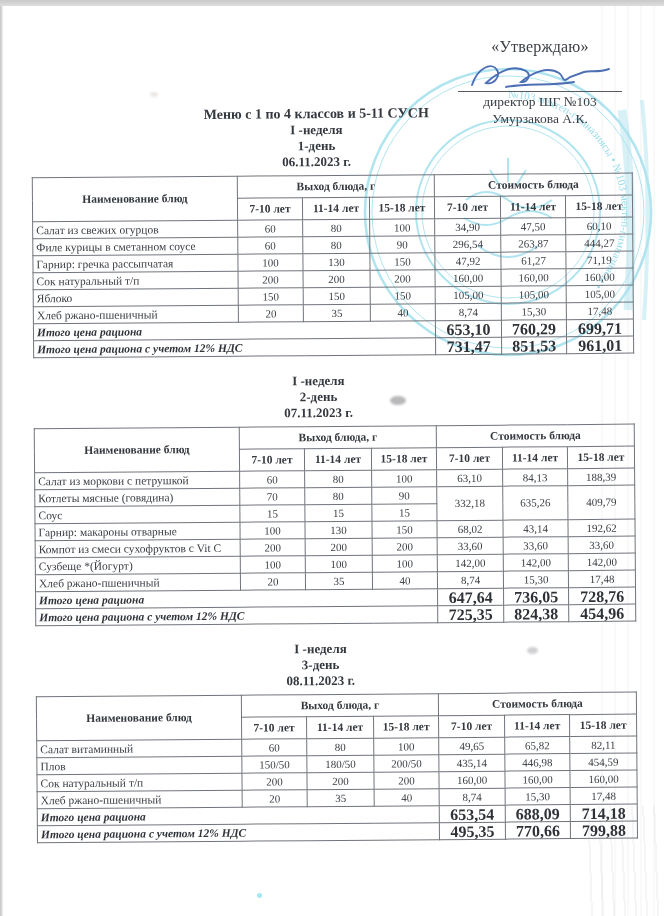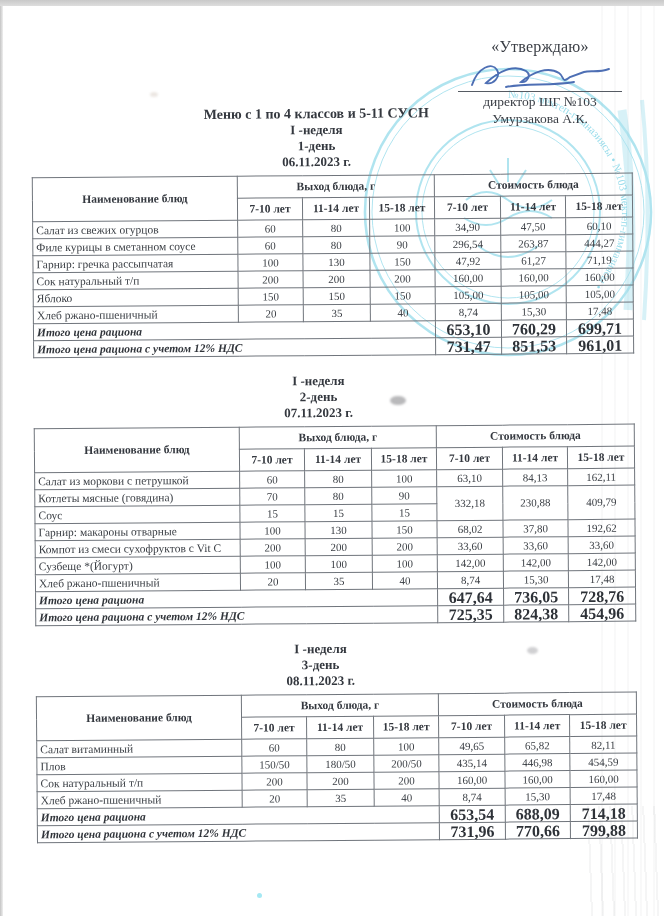--- a/index.html
+++ b/index.html
@@ -258,44 +258,44 @@
             </tr>
       </thead>
       <tbody>
             <tr>
               <td class="nm">Салат из моркови с петрушкой</td>
               <td class="num">60</td>
               <td class="num">80</td>
               <td class="num">100</td>
               <td class="num">63,10</td>
               <td class="num">84,13</td>
-              <td class="num">162,11</td>
+              <td class="num">188,39</td>
             </tr>
             <tr>
               <td class="nm">Котлеты мясные (говядина)</td>
               <td class="num">70</td>
               <td class="num">80</td>
               <td class="num">90</td>
               <td class="num" rowspan="2">332,18</td>
-              <td class="num" rowspan="2">230,88</td>
+              <td class="num" rowspan="2">635,26</td>
               <td class="num" rowspan="2">409,79</td>
             </tr>
             <tr>
               <td class="nm">Соус</td>
               <td class="num">15</td>
               <td class="num">15</td>
               <td class="num">15</td>
             </tr>
             <tr>
               <td class="nm">Гарнир: макароны отварные</td>
               <td class="num">100</td>
               <td class="num">130</td>
               <td class="num">150</td>
               <td class="num">68,02</td>
-              <td class="num">37,80</td>
+              <td class="num">43,14</td>
               <td class="num">192,62</td>
             </tr>
             <tr>
               <td class="nm">Компот из смеси сухофруктов с Vit C</td>
               <td class="num">200</td>
               <td class="num">200</td>
               <td class="num">200</td>
               <td class="num">33,60</td>
               <td class="num">33,60</td>
               <td class="num">33,60</td>
@@ -403,21 +403,21 @@
               <td class="num">17,48</td>
             </tr>
             <tr class="total">
               <td class="tl" colspan="4">Итого цена рациона</td>
               <td class="num tv">653,54</td>
               <td class="num tv">688,09</td>
               <td class="num tv">714,18</td>
             </tr>
             <tr class="total">
               <td class="tl" colspan="4">Итого цена рациона с учетом 12% НДС</td>
-              <td class="num tv">731,96</td>
+              <td class="num tv">495,35</td>
               <td class="num tv">770,66</td>
               <td class="num tv">799,88</td>
             </tr>
           </tbody>
     </table>
   </div>
 </div>
 </div>
 
 </body></html>

